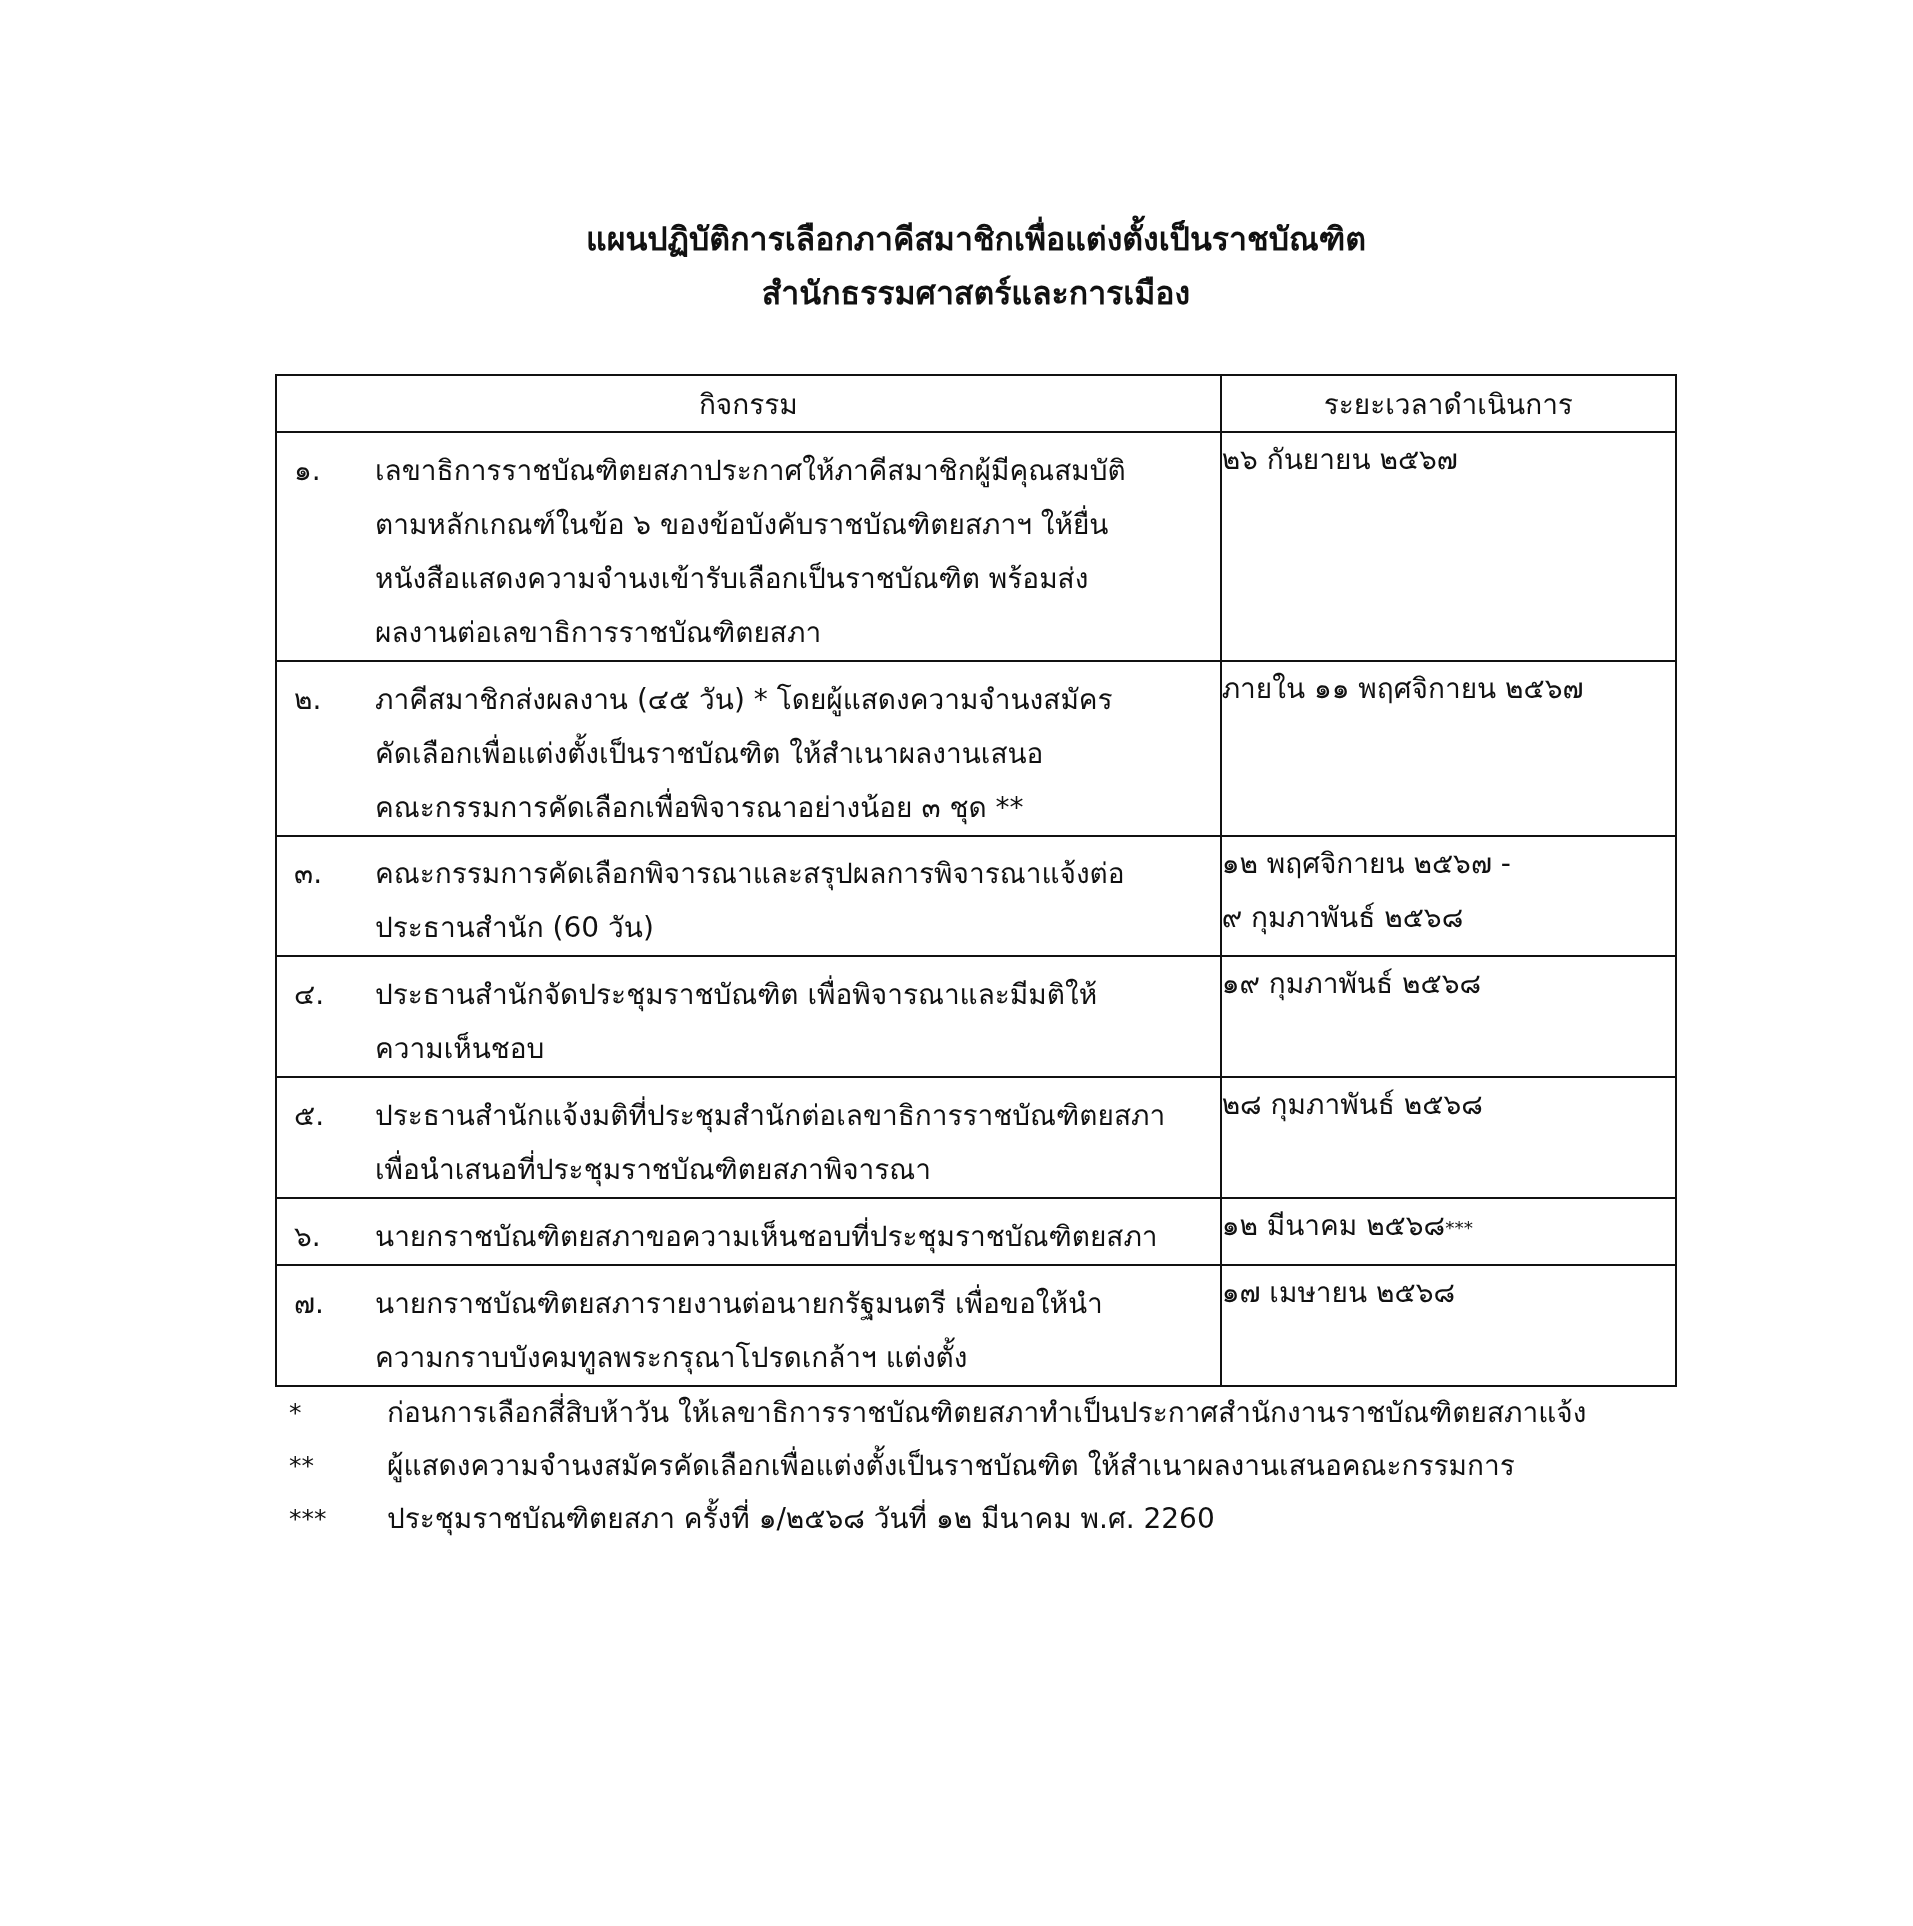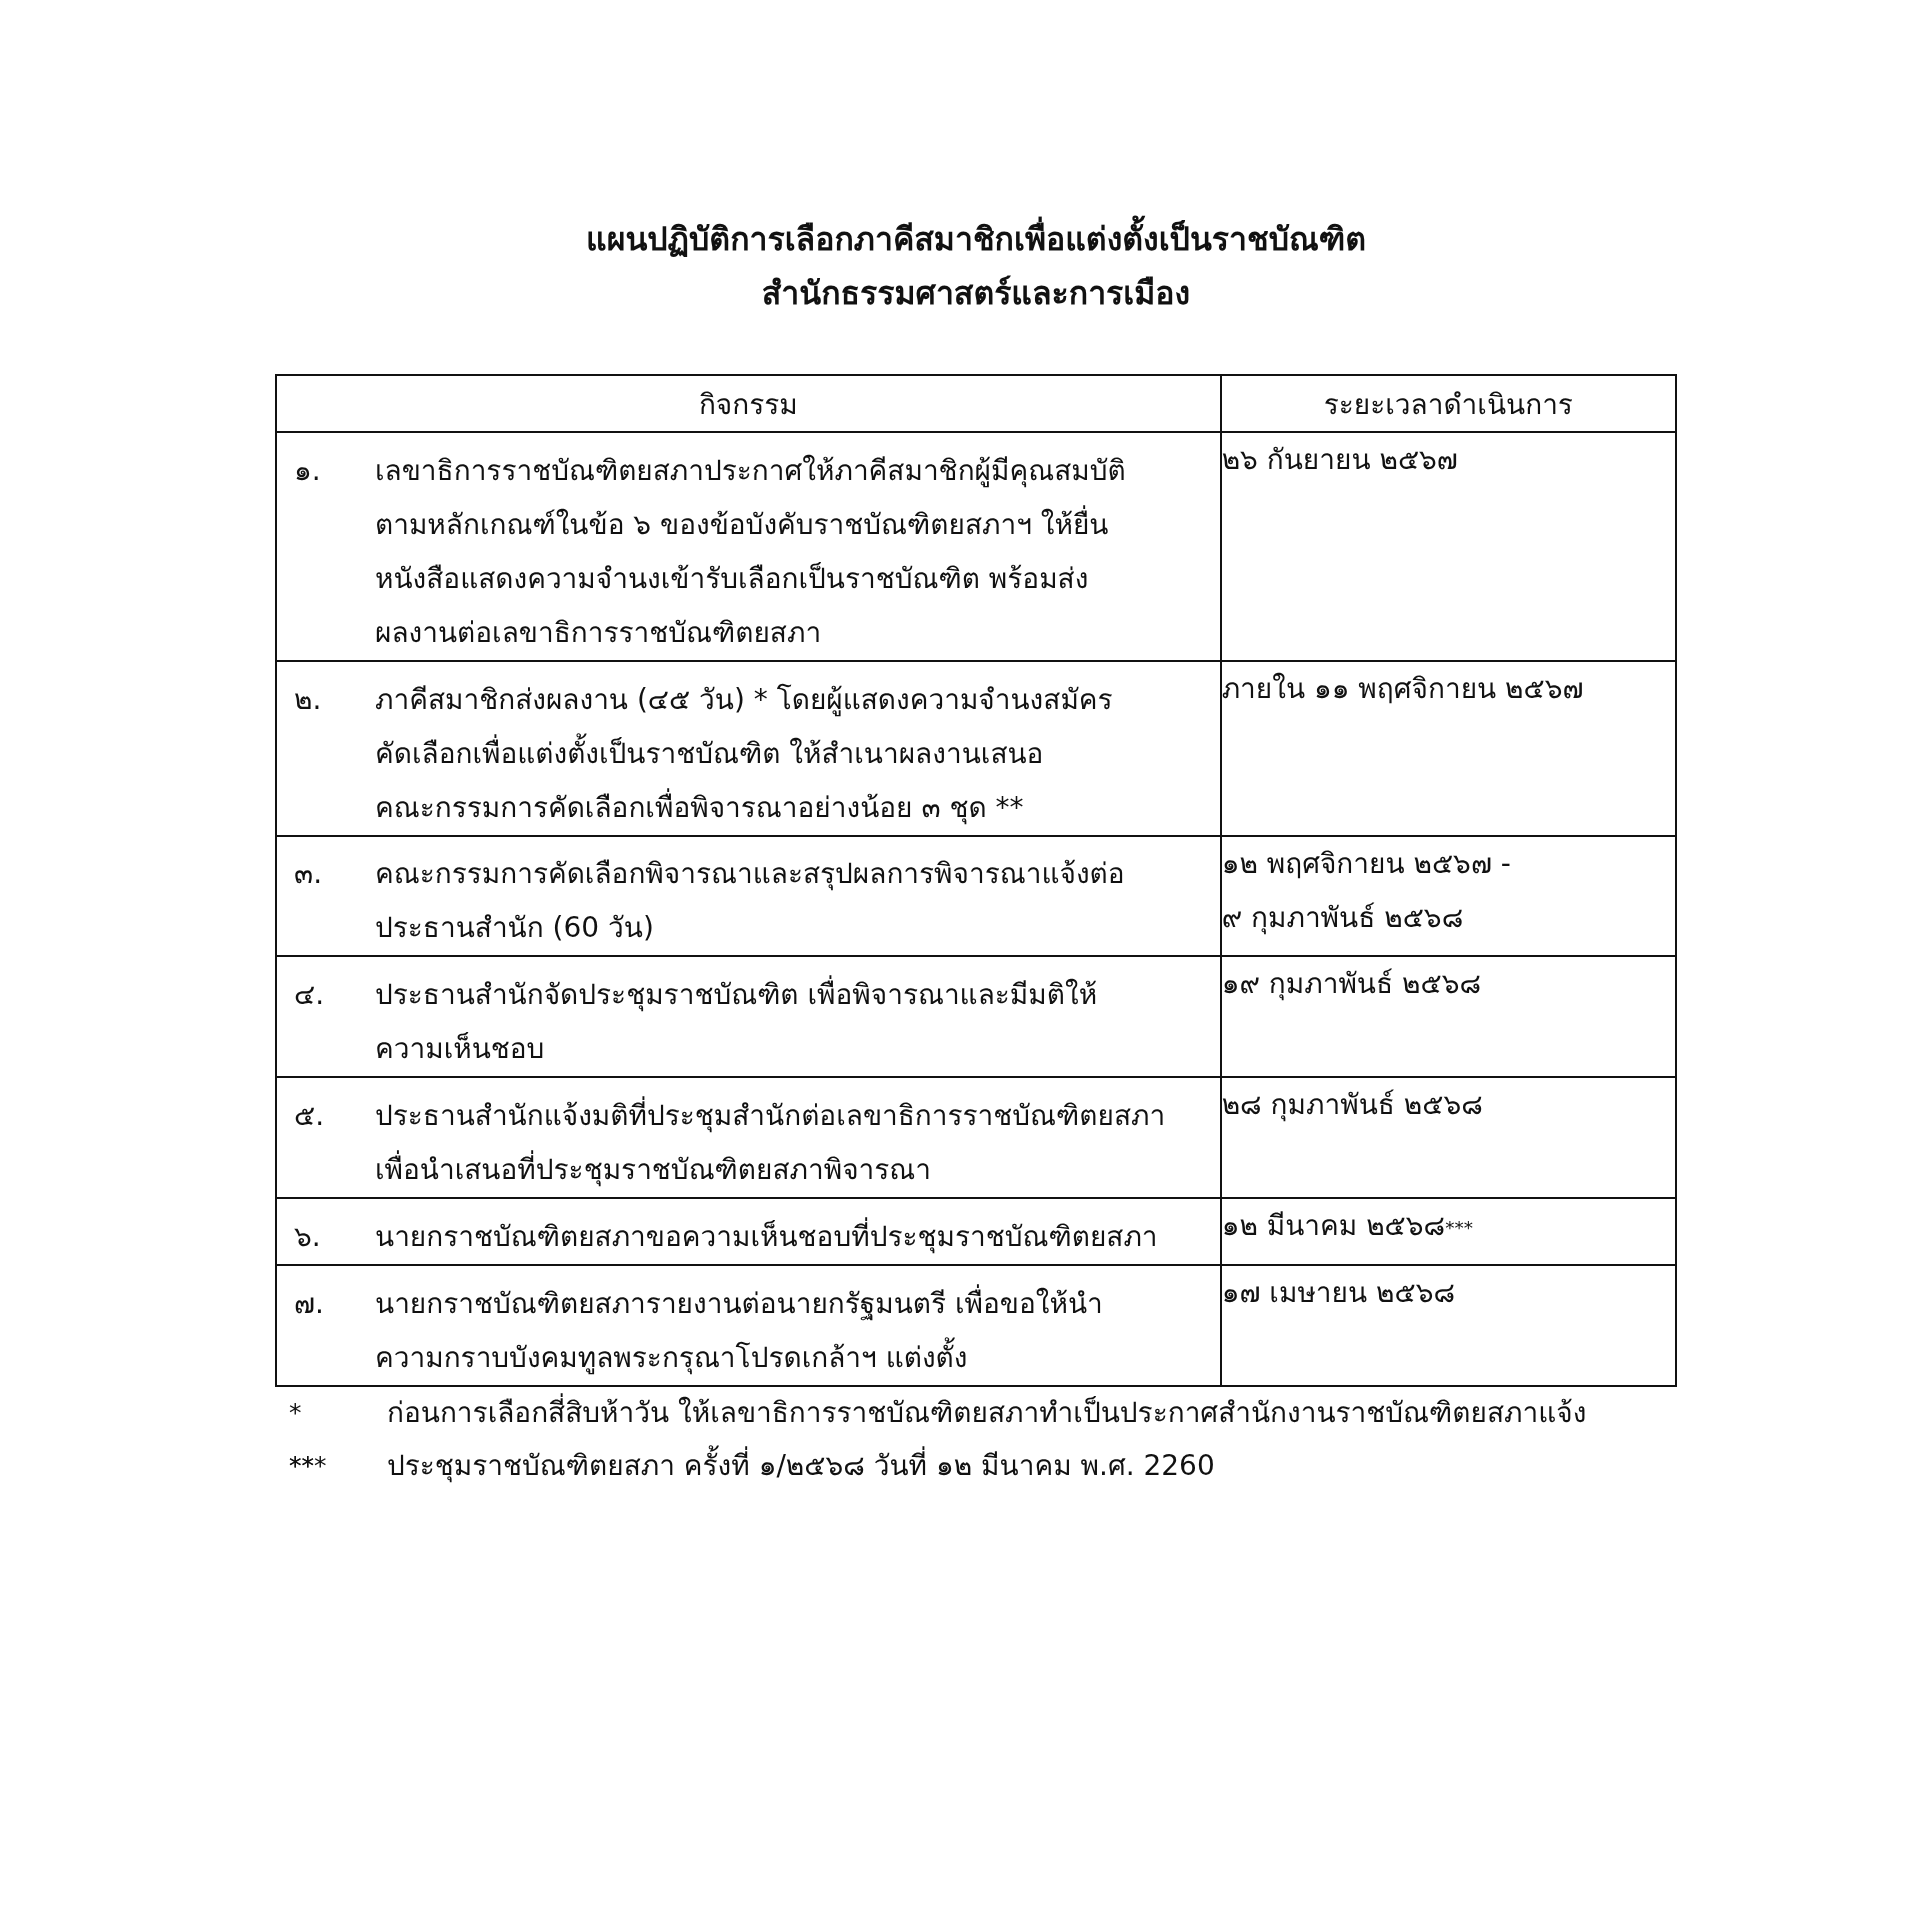--- a/index.html
+++ b/index.html
@@ -153,20 +153,21 @@
 <div class="notes" id="notes">
     <div class="note">
       <div class="mark">*</div>
       <div class="text">
         <div class="line">ก่อนการเลือกสี่สิบห้าวัน ให้เลขาธิการราชบัณฑิตยสภาทำเป็นประกาศสำนักงานราชบัณฑิตยสภาแจ้ง</div>
       </div>
     </div>
     <div class="note">
       <div class="mark">**</div>
       <div class="text">
+        <div class="line">ผู้แสดงความจำนงสมัครคัดเลือกเพื่อแต่งตั้งเป็นราชบัณฑิต ให้สำเนาผลงานเสนอคณะกรรมการ</div>
       </div>
     </div>
     <div class="note">
       <div class="mark">***</div>
       <div class="text">
         <div class="line">ประชุมราชบัณฑิตยสภา ครั้งที่ ๑/๒๕๖๘ วันที่ ๑๒ มีนาคม พ.ศ. 2260</div>
       </div>
     </div>
   </div>
 

